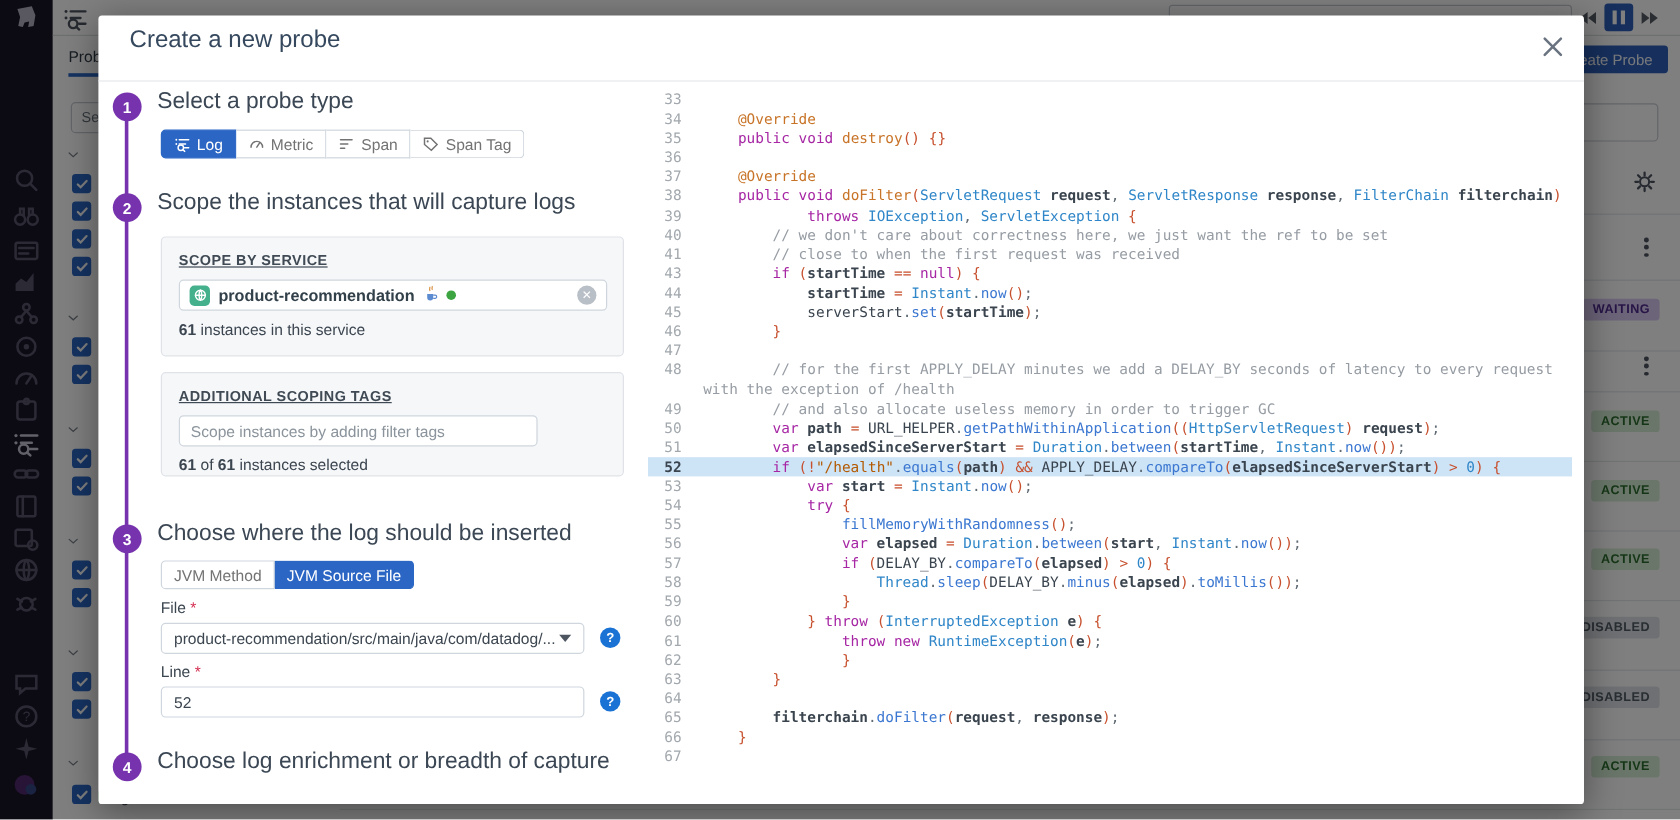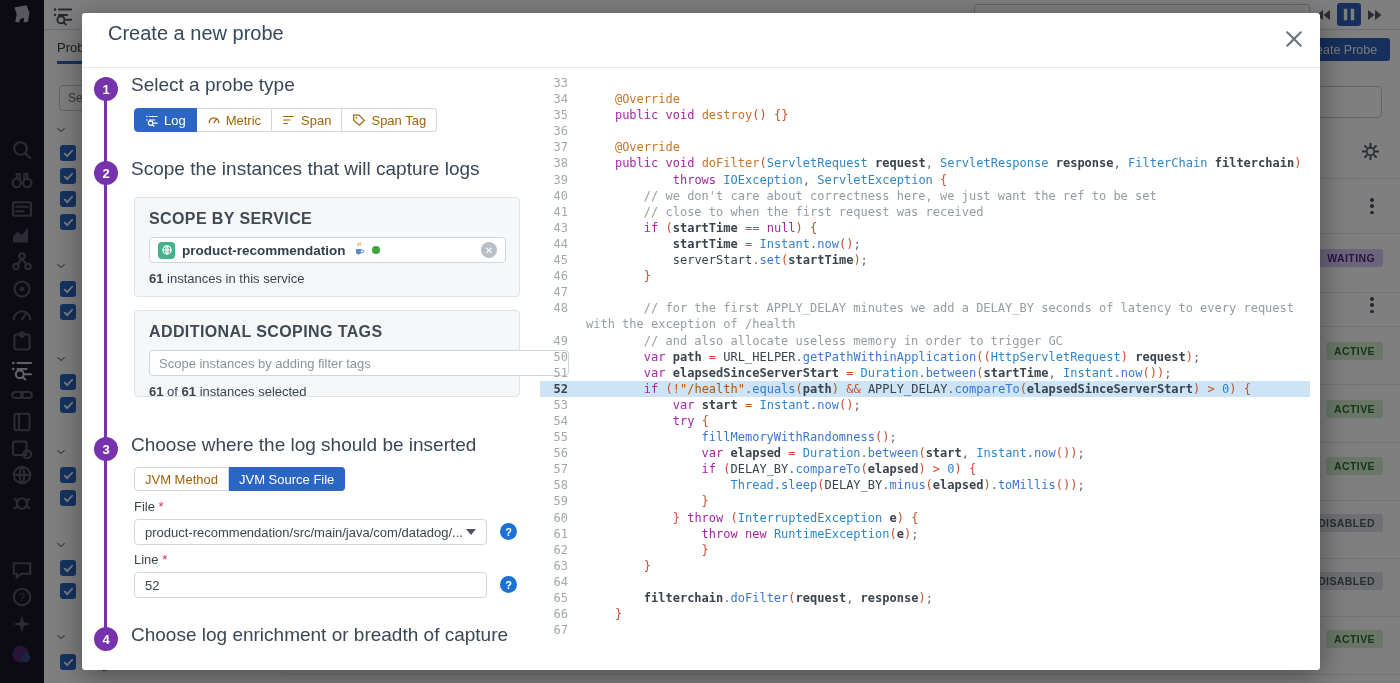--- a/index.html
+++ b/index.html
@@ -48,37 +48,37 @@
   
   #modal { left:82px; top:13px; width:1238px; height:657px; background:#fff; border-radius:3px; box-shadow:0 6px 30px rgba(0,0,0,.4); z-index:100; }
   #modal-title { left:26px; top:9px; font-size:20px; color:#35485e; }
   #modal-close { left:1200px; top:14px; width:24px; height:24px; color:#6a7380; cursor:pointer; }
   #modal-close svg{ width:100%; height:100%; }
   #modal-divider { left:0; top:54px; width:1238px; border-top:1px solid #e5e8ec; }
   #step-line { left:22px; top:76px; width:3px; height:550px; background:#7633ad; }
   .step-circle { position:absolute; left:12px; width:24px; height:24px; border-radius:50%; background:#7633ad; color:#fff; font-size:13px; font-weight:bold; display:flex; align-items:center; justify-content:center; z-index:2; }
   .step-title { position:absolute; left:49px; font-size:19px; color:#3b4754; }
   .opt-group { position:absolute; display:flex; }
-  .opt-btn { height:24px; display:flex; align-items:center; gap:5px; padding:0 10px; border:1px solid #cfd6dd; border-left-width:0; background:#fff; font-size:13px; color:#a16207; cursor:pointer; }
+  .opt-btn { height:24px; display:flex; align-items:center; gap:5px; padding:0 10px; border:1px solid #cfd6dd; border-left-width:0; background:#fff; font-size:13px; color:#737373; cursor:pointer; }
   .opt-btn:first-child { border-left-width:1px; border-radius:4px 0 0 4px; }
   .opt-btn:last-child { border-radius:0 4px 4px 0; }
   .opt-btn.sel { background:#2b66c4; border-color:#2b66c4; color:#fff; }
   .opt-btn svg { width:14px; height:14px; }
   .scope-panel { position:absolute; left:52px; width:386px; background:#f6f7f9; border:1px solid #dfe3e8; border-radius:4px; padding:12px 14px; }
-  .scope-heading { font-size:16px; font-weight:bold; letter-spacing:.4px; color:#3f4a54; }
+  .scope-heading { font-size:12px; font-weight:bold; letter-spacing:.4px; color:#3f4a54;text-decoration:underline; }
   .service-pill { margin-top:9px; width:357px; height:26px; background:#fff; border:1px solid #cfd6dd; border-radius:4px; display:flex; align-items:center; gap:7px; padding:0 8px; position:relative; }
   .svc-icon { width:17px; height:17px; border-radius:4px; background:#45b08c; color:#fff; display:flex; align-items:center; justify-content:center; }
   .svc-icon svg { width:12px; height:12px; }
   .svc-name { font-size:13.5px; color:#32404a;font-weight:bold; }
   .java-ico svg { width:12px; height:14px; }
   .green-dot { width:8px; height:8px; border-radius:50%; background:#3ca441; }
   .clear-x { position:absolute; right:8px; width:16px; height:16px; border-radius:50%; background:#b9bfc7; color:#fff; display:flex; align-items:center; justify-content:center; font-size:10px; cursor:pointer; }
   .inst-text { margin-top:8px; font-size:13px; color:#3c4650; }
   .inst-text b { font-weight:bold; }
-  .tag-input { margin-top:9px; width:420px; height:26px; background:#fff; border:1px solid #cfd6dd; border-radius:4px; font-size:13px; color:#8b949c; padding:0 9px; display:flex; align-items:center; }
+  .tag-input { margin-top:9px; width:299px; height:26px; background:#fff; border:1px solid #cfd6dd; border-radius:4px; font-size:13px; color:#8b949c; padding:0 9px; display:flex; align-items:center; }
   .field-label { position:absolute; left:52px; font-size:13px; color:#3c4650; }
   .req { color:#d42d4f; }
   .sel-box { position:absolute; left:52px; width:353px; height:26px; border:1px solid #cfd6dd; border-radius:4px; background:#fff; font-size:13px; color:#3c4650; display:flex; align-items:center; padding:0 10px; }
   .sel-box .caret { margin-left:auto; width:0; height:0; border-left:5px solid transparent; border-right:5px solid transparent; border-top:6px solid #4c5560; }
   .help-ico { position:absolute; left:418px; width:17px; height:17px; border-radius:50%; background:#1a73d4; color:#fff; font-size:11px; font-weight:bold; display:flex; align-items:center; justify-content:center; cursor:pointer; }
 
   
   #code-panel { left:458px; top:62px; width:770px; height:584px; overflow:hidden; font-family:"DejaVu Sans Mono", monospace; font-size:12px; line-height:16.1px; }
   .cl { display:flex; }
   .cl.hl { background:#cde3f6; }

